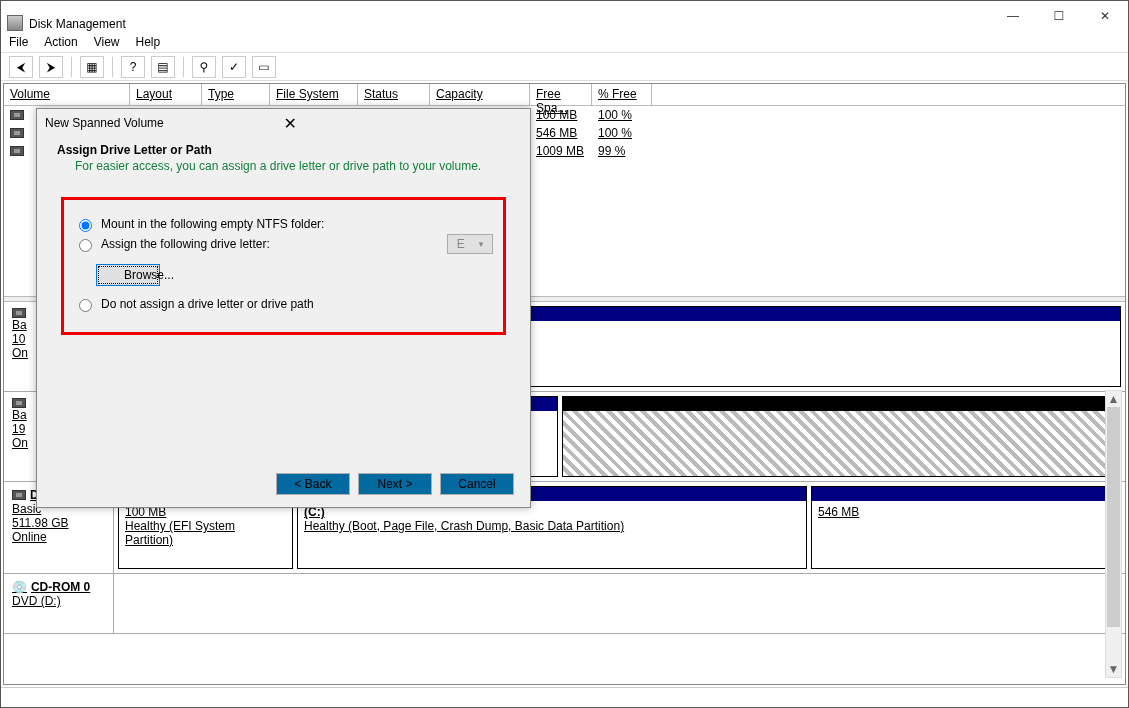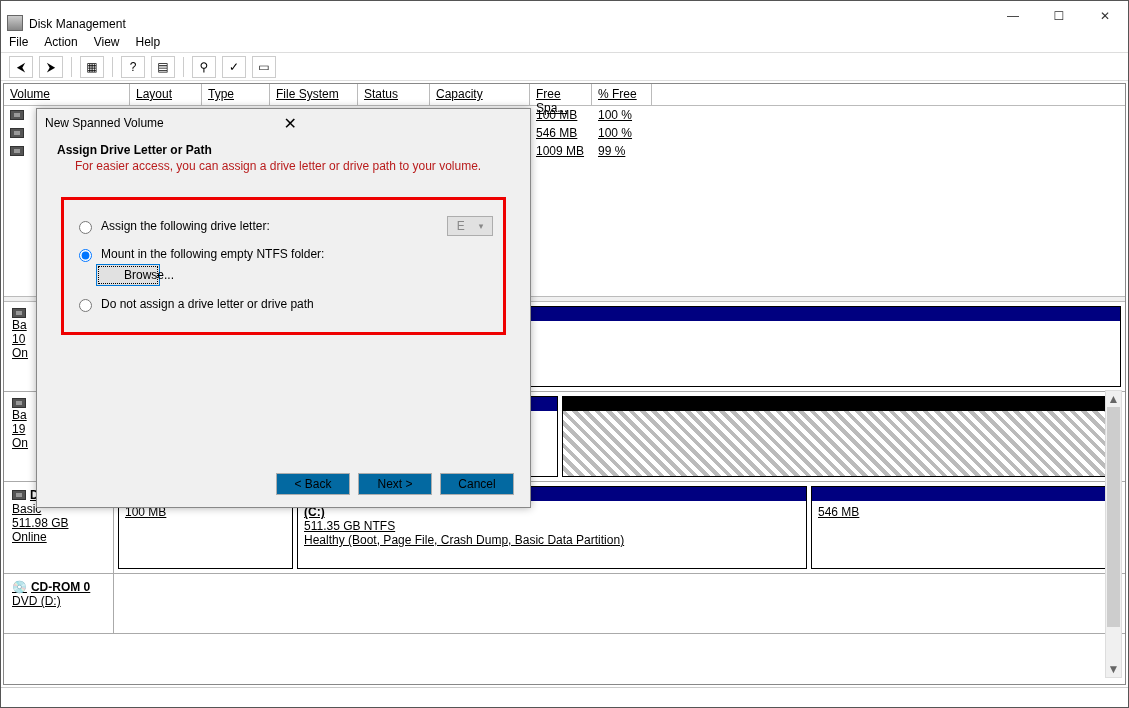--- a/index.html
+++ b/index.html
@@ -43,21 +43,21 @@
   .legend .sw { width:12px; height:12px; display:inline-block; margin-right:4px; vertical-align:middle;}
   .statusbar { height:22px; border-top:1px solid #ccc; }
 
   
   .dlg { position:absolute; left:35px; top:107px; width:495px; height:400px; background:#f0f0f0; border:1px solid #888; box-shadow:0 0 8px rgba(0,0,0,0.3); }
   .dlg .dtitle { height:28px; display:flex; align-items:center; padding:0 8px; }
   .dlg .dtitle span{ flex:1; }
   .dlg .dclose{ font-size:16px; cursor:pointer; }
   .dlg .dhead { padding:6px 7px 14px 20px; }
   .dlg .dhead .h1{ font-weight:bold; margin-bottom:2px;}
-  .dlg .dhead .h2{ padding-left:18px; color:#b91c1c;}
+  .dlg .dhead .h2{ padding-left:18px; color:#15803d;}
   .dlg .dbody { padding:10px 24px; }
   .redbox { border:3px solid #e00; padding:16px 10px 20px 10px; }
   .optrow { display:flex; align-items:center; margin-bottom:10px; }
   .optrow label{ margin-left:6px; }
   .optrow input[type=radio]{ }
   .sel { width:46px; height:20px; background:#e1e1e1; border:1px solid #adadad; margin-left:auto; display:flex; align-items:center; justify-content:center; gap:6px; color:#888;}
   .sel::after{content:"▾"; font-size:9px; color:#888; margin-left:8px;}
   .folderline{ display:flex; align-items:center; margin:2px 0 10px 22px; gap:8px;}
   .folderline input[type=text]{ width:190px; height:20px; border:1px solid #7a7a7a; padding:1px 4px; font-size:12px;}
   .browse{ width:64px; height:22px; background:#e1e1e1; border:1px solid #0078d7; outline:1px dotted #000; outline-offset:-3px;padding-left:27px;}
@@ -208,27 +208,27 @@
             </div>
           <div>Basic</div>
           <div>511.98 GB</div>
           <div>Online</div>
         </div>
         <div class="dright">
           <div class="part" style="width:175px">
             <div class="pbar"></div>
             <div class="pbody">
               <div>100 MB</div>
+              <div>Healthy (EFI System Partition)</div>
             </div>
           </div>
           <div class="part" style="width:510px">
             <div class="pbar"></div>
             <div class="pbody">
               <div style="font-weight:bold">(C:)</div>
-              <div>511.35 GB NTFS</div>
               <div>Healthy (Boot, Page File, Crash Dump, Basic Data Partition)</div>
             </div>
           </div>
           <div class="part" style="flex:1">
             <div class="pbar"></div>
             <div class="pbody">
               <div>546 MB</div>
             </div>
           </div>
         </div>
@@ -263,32 +263,32 @@
       <span>New Spanned Volume</span>
       <span class="dclose">✕</span>
     </div>
     <div class="dhead">
       <div class="h1">Assign Drive Letter or Path</div>
       <div class="h2">For easier access, you can assign a drive letter or drive path to your volume.</div>
     </div>
     <div class="dbody">
       <div class="redbox">
 
+        <div class="optrow" style="margin-bottom:2px">
+          <input type="radio" name="opt" checked="" style="">
+          <label>Mount in the following empty NTFS folder:</label>
+        </div>
+
         <div class="optrow">
           <input type="radio" name="opt" style="">
           <label>Assign the following drive letter:</label>
           <div class="sel">
               <span>E</span>
             </div>
         </div>
-
-        <div class="optrow" style="margin-bottom:2px">
-          <input type="radio" name="opt" checked="" style="">
-          <label>Mount in the following empty NTFS folder:</label>
-        </div>
         <div class="folderline">
           <button class="browse">Browse...</button>
         </div>
 
         <div class="optrow" style="margin-bottom:0">
           <input type="radio" name="opt" style="">
           <label>Do not assign a drive letter or drive path</label>
         </div>
 
       </div>

